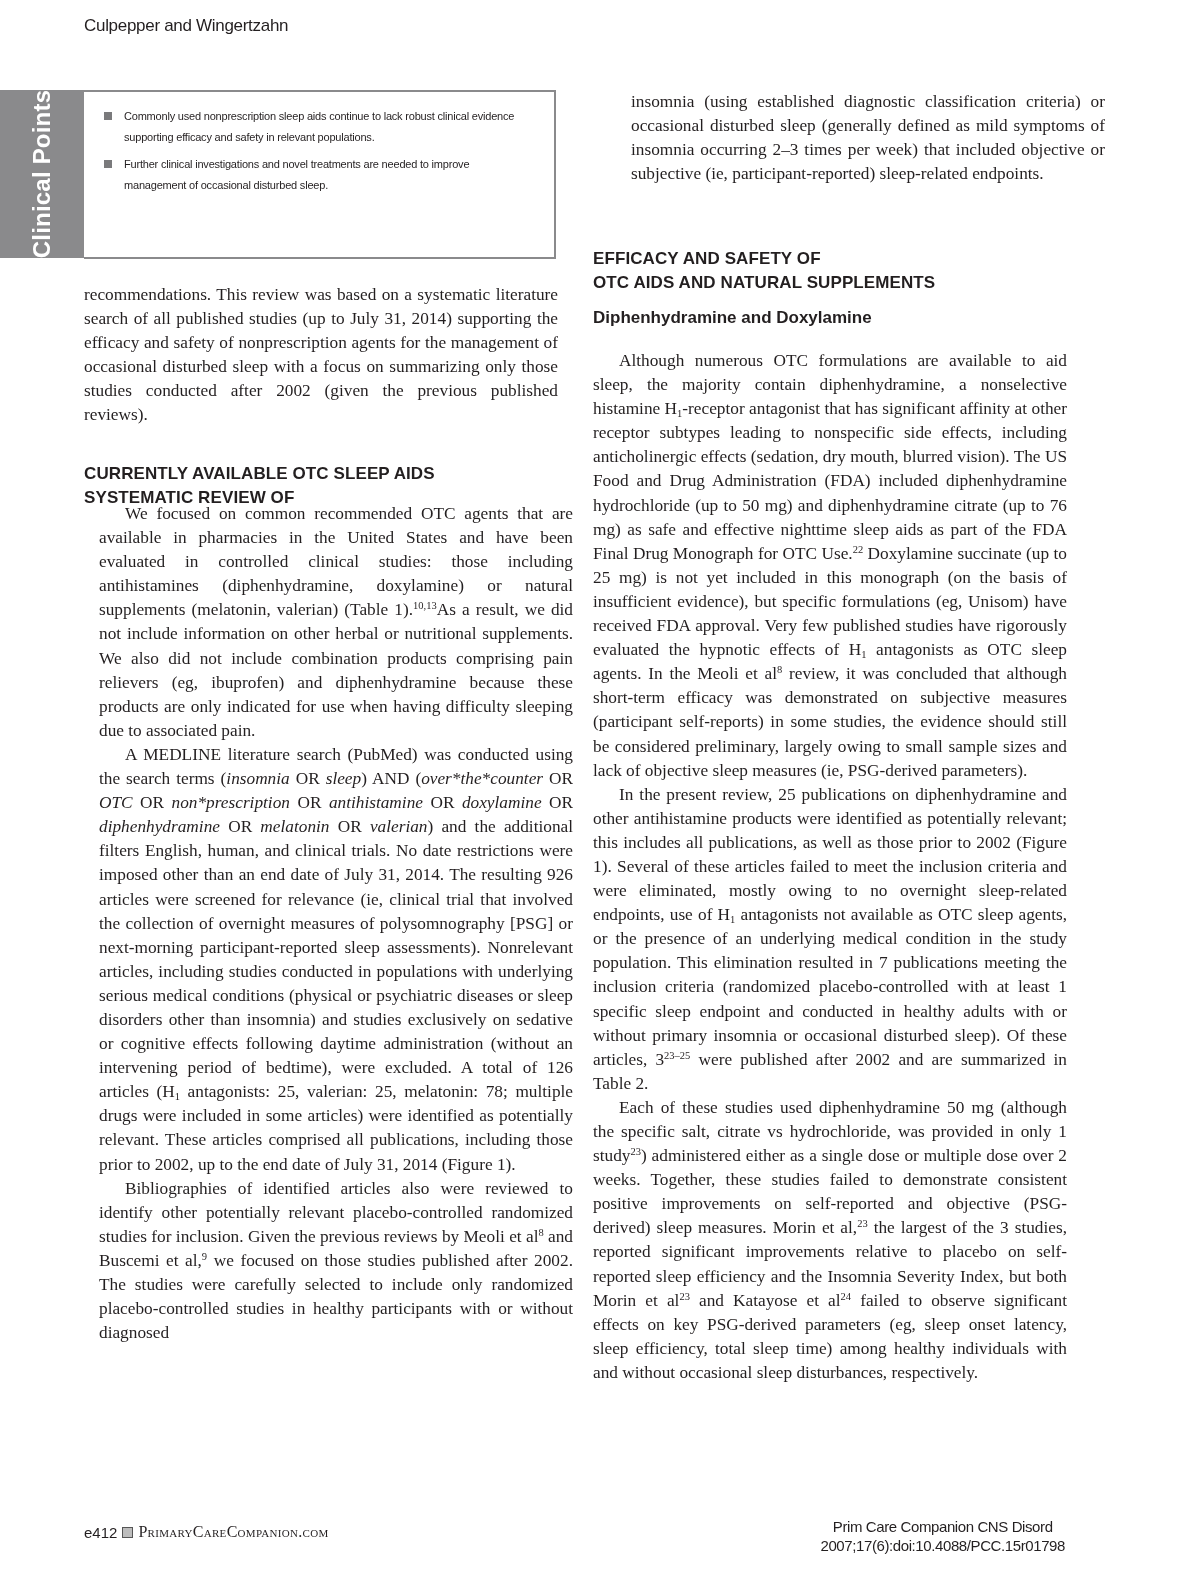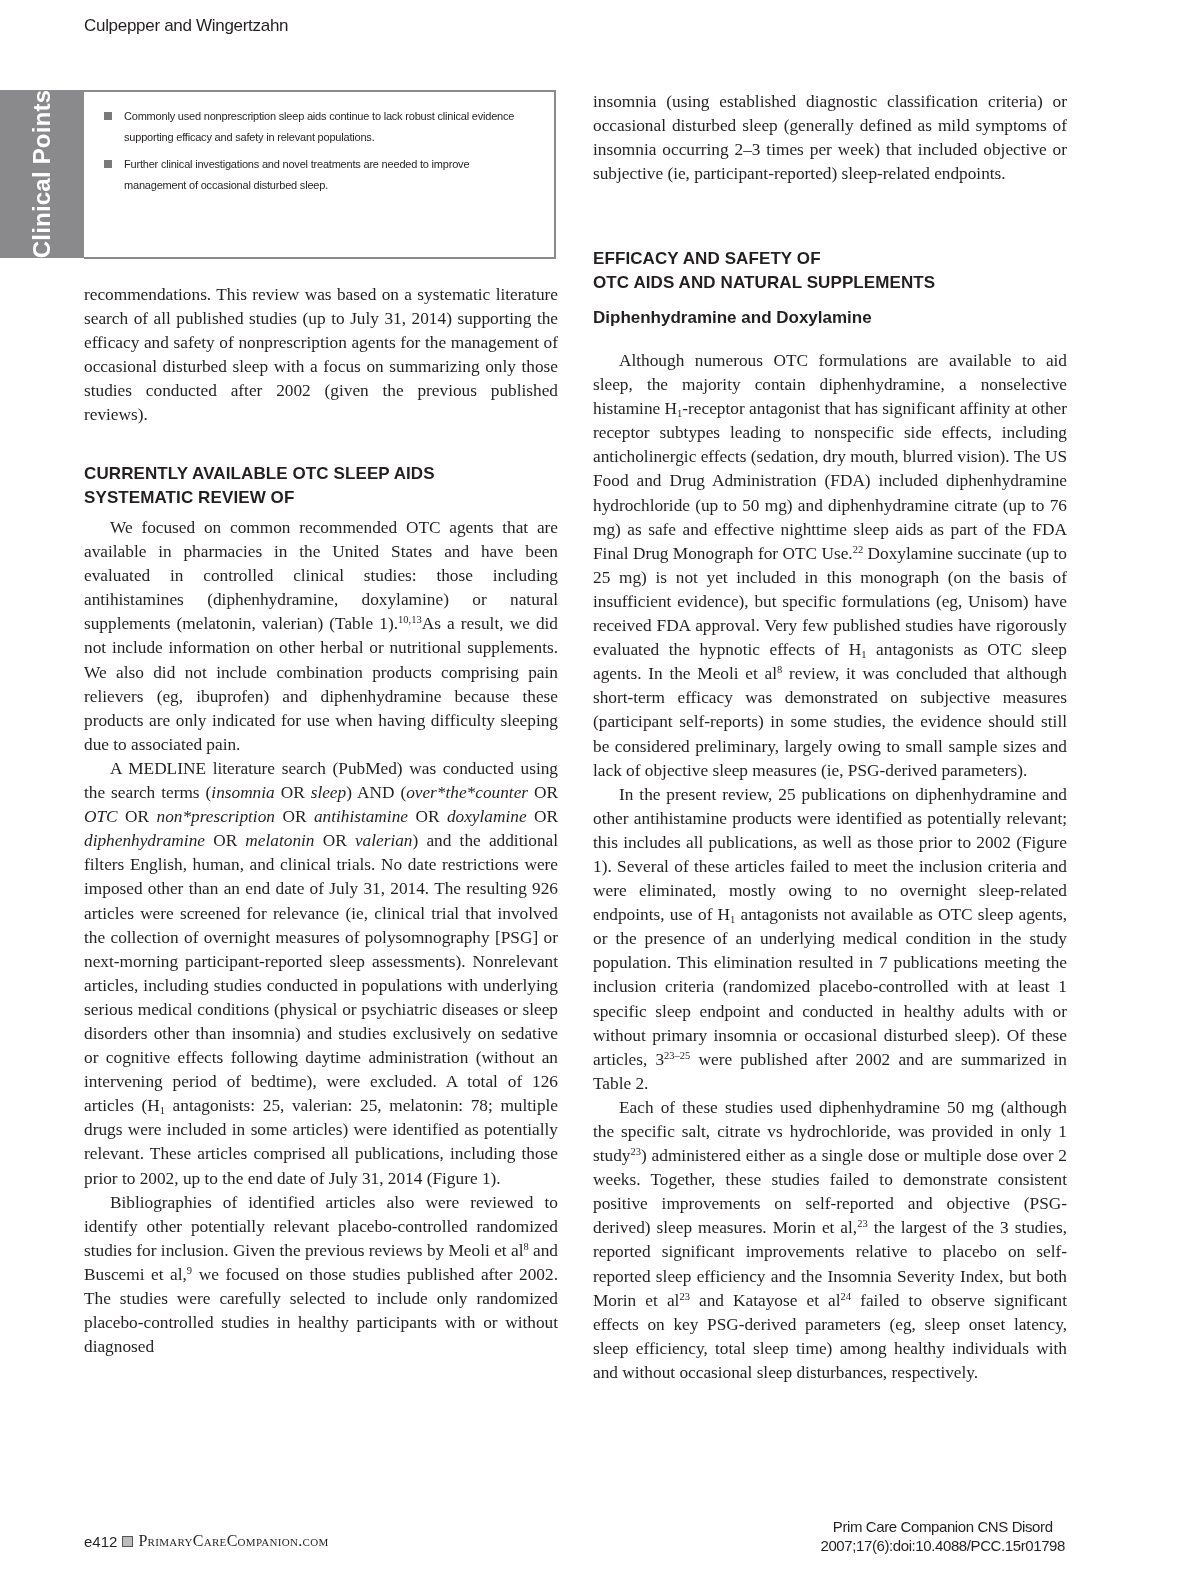--- a/index.html
+++ b/index.html
@@ -20,21 +20,21 @@
   .col { position: absolute; top: 0; width: 474px; }
   .col-left { left: 84px; }
   .col-right { left: 593px; }
   .p { font-size: 17.3px; line-height: 24.1px; text-align: justify; margin: 0; }
   .indent { text-indent: 26px; }
   .h1 { font-weight: bold; font-size: 17px; line-height: 24px; margin: 0; letter-spacing: 0.1px; }
   .h2 { font-weight: bold; font-size: 17px; line-height: 24px; margin: 0; }
   sup { font-size: 10.5px; line-height: 0; vertical-align: 6px; }
   sub { font-size: 10.5px; line-height: 0; vertical-align: -3px; }
 
-  .footer-left { position: absolute; left: 84px; top: 1523px; font-size: 15px; display: flex; align-items: center; gap: 5px; margin-top: 9px; }
+  .footer-left { position: absolute; left: 84px; top: 1523px; font-size: 15px; display: flex; align-items: center; gap: 5px; }
   .footer-square { width: 9px; height: 9px; border: 1px solid #555; background: #bdbdbd; display: inline-block; }
   .footer-site { font-variant: small-caps; letter-spacing: 0.3px; font-size: 16px; }
   .footer-right { position: absolute; right: 118px; top: 1517px; font-size: 15px; line-height: 19px; text-align: center; letter-spacing: -0.4px; }
 </style>
 </head>
 <body>
 
 <div class="running-head sans">Culpepper and Wingertzahn</div>
 
 <div class="cp-box sans">
@@ -57,27 +57,27 @@
 
 <div class="col col-left serif" style="top:283px;">
   <p class="p">recommendations. This review was based on a systematic literature search of all published studies (up to July 31, 2014) supporting the efficacy and safety of nonprescription agents for the management of occasional disturbed sleep with a focus on summarizing only those studies conducted after 2002 (given the previous published reviews).</p>
 </div>
 
 <div class="col col-left sans" style="top:462px;">
   <p class="h1">CURRENTLY AVAILABLE OTC SLEEP AIDS</p>
   <p class="h1">SYSTEMATIC REVIEW OF</p>
 </div>
 
-<div class="col col-left serif" style="top:516px;">
+<div class="col col-left serif" style="top:502px;margin-left:15px;">
   <p class="p indent"><span>We focused on common recommended OTC agents that are available in pharmacies in the United States and have been evaluated in controlled clinical studies: those including antihistamines (diphenhydramine, doxylamine) or natural supplements (melatonin, valerian) (Table 1).</span><sup>10,13</sup><span>As a result, we did not include information on other herbal or nutritional supplements. We also did not include combination products comprising pain relievers (eg, ibuprofen) and diphenhydramine because these products are only indicated for use when having difficulty sleeping due to associated pain.</span></p>
   <p class="p indent"><span>A MEDLINE literature search (PubMed) was conducted using the search terms (</span><i>insomnia</i><span> OR </span><i>sleep</i><span>) AND (</span><i>over*the*counter</i><span> OR </span><i>OTC</i><span> OR </span><i>non*prescription</i><span> OR </span><i>antihistamine</i><span> OR </span><i>doxylamine</i><span> OR </span><i>diphenhydramine</i><span> OR </span><i>melatonin</i><span> OR </span><i>valerian</i><span>) and the additional filters English, human, and clinical trials. No date restrictions were imposed other than an end date of July 31, 2014. The resulting 926 articles were screened for relevance (ie, clinical trial that involved the collection of overnight measures of polysomnography [PSG] or next-morning participant-reported sleep assessments). Nonrelevant articles, including studies conducted in populations with underlying serious medical conditions (physical or psychiatric diseases or sleep disorders other than insomnia) and studies exclusively on sedative or cognitive effects following daytime administration (without an intervening period of bedtime), were excluded. A total of 126 articles (H</span><sub>1</sub><span> antagonists: 25, valerian: 25, melatonin: 78; multiple drugs were included in some articles) were identified as potentially relevant. These articles comprised all publications, including those prior to 2002, up to the end date of July 31, 2014 (Figure 1).</span></p>
   <p class="p indent"><span>Bibliographies of identified articles also were reviewed to identify other potentially relevant placebo-controlled randomized studies for inclusion. Given the previous reviews by Meoli et al</span><sup>8</sup><span> and Buscemi et al,</span><sup>9</sup><span> we focused on those studies published after 2002. The studies were carefully selected to include only randomized placebo-controlled studies in healthy participants with or without diagnosed</span></p>
 </div>
 
-<div class="col col-right serif" style="top:90px;">
+<div class="col col-right serif" style="top:90px;margin-left:38px;">
   <p class="p">insomnia (using established diagnostic classification criteria) or occasional disturbed sleep (generally defined as mild symptoms of insomnia occurring 2–3 times per week) that included objective or subjective (ie, participant-reported) sleep-related endpoints.</p>
 </div>
 
 <div class="col col-right sans" style="top:247px;">
   <p class="h1">EFFICACY AND SAFETY OF</p>
   <p class="h1">OTC AIDS AND NATURAL SUPPLEMENTS</p>
 </div>
 
 <div class="col col-right sans" style="top:306px;">
   <p class="h2">Diphenhydramine and Doxylamine</p>

